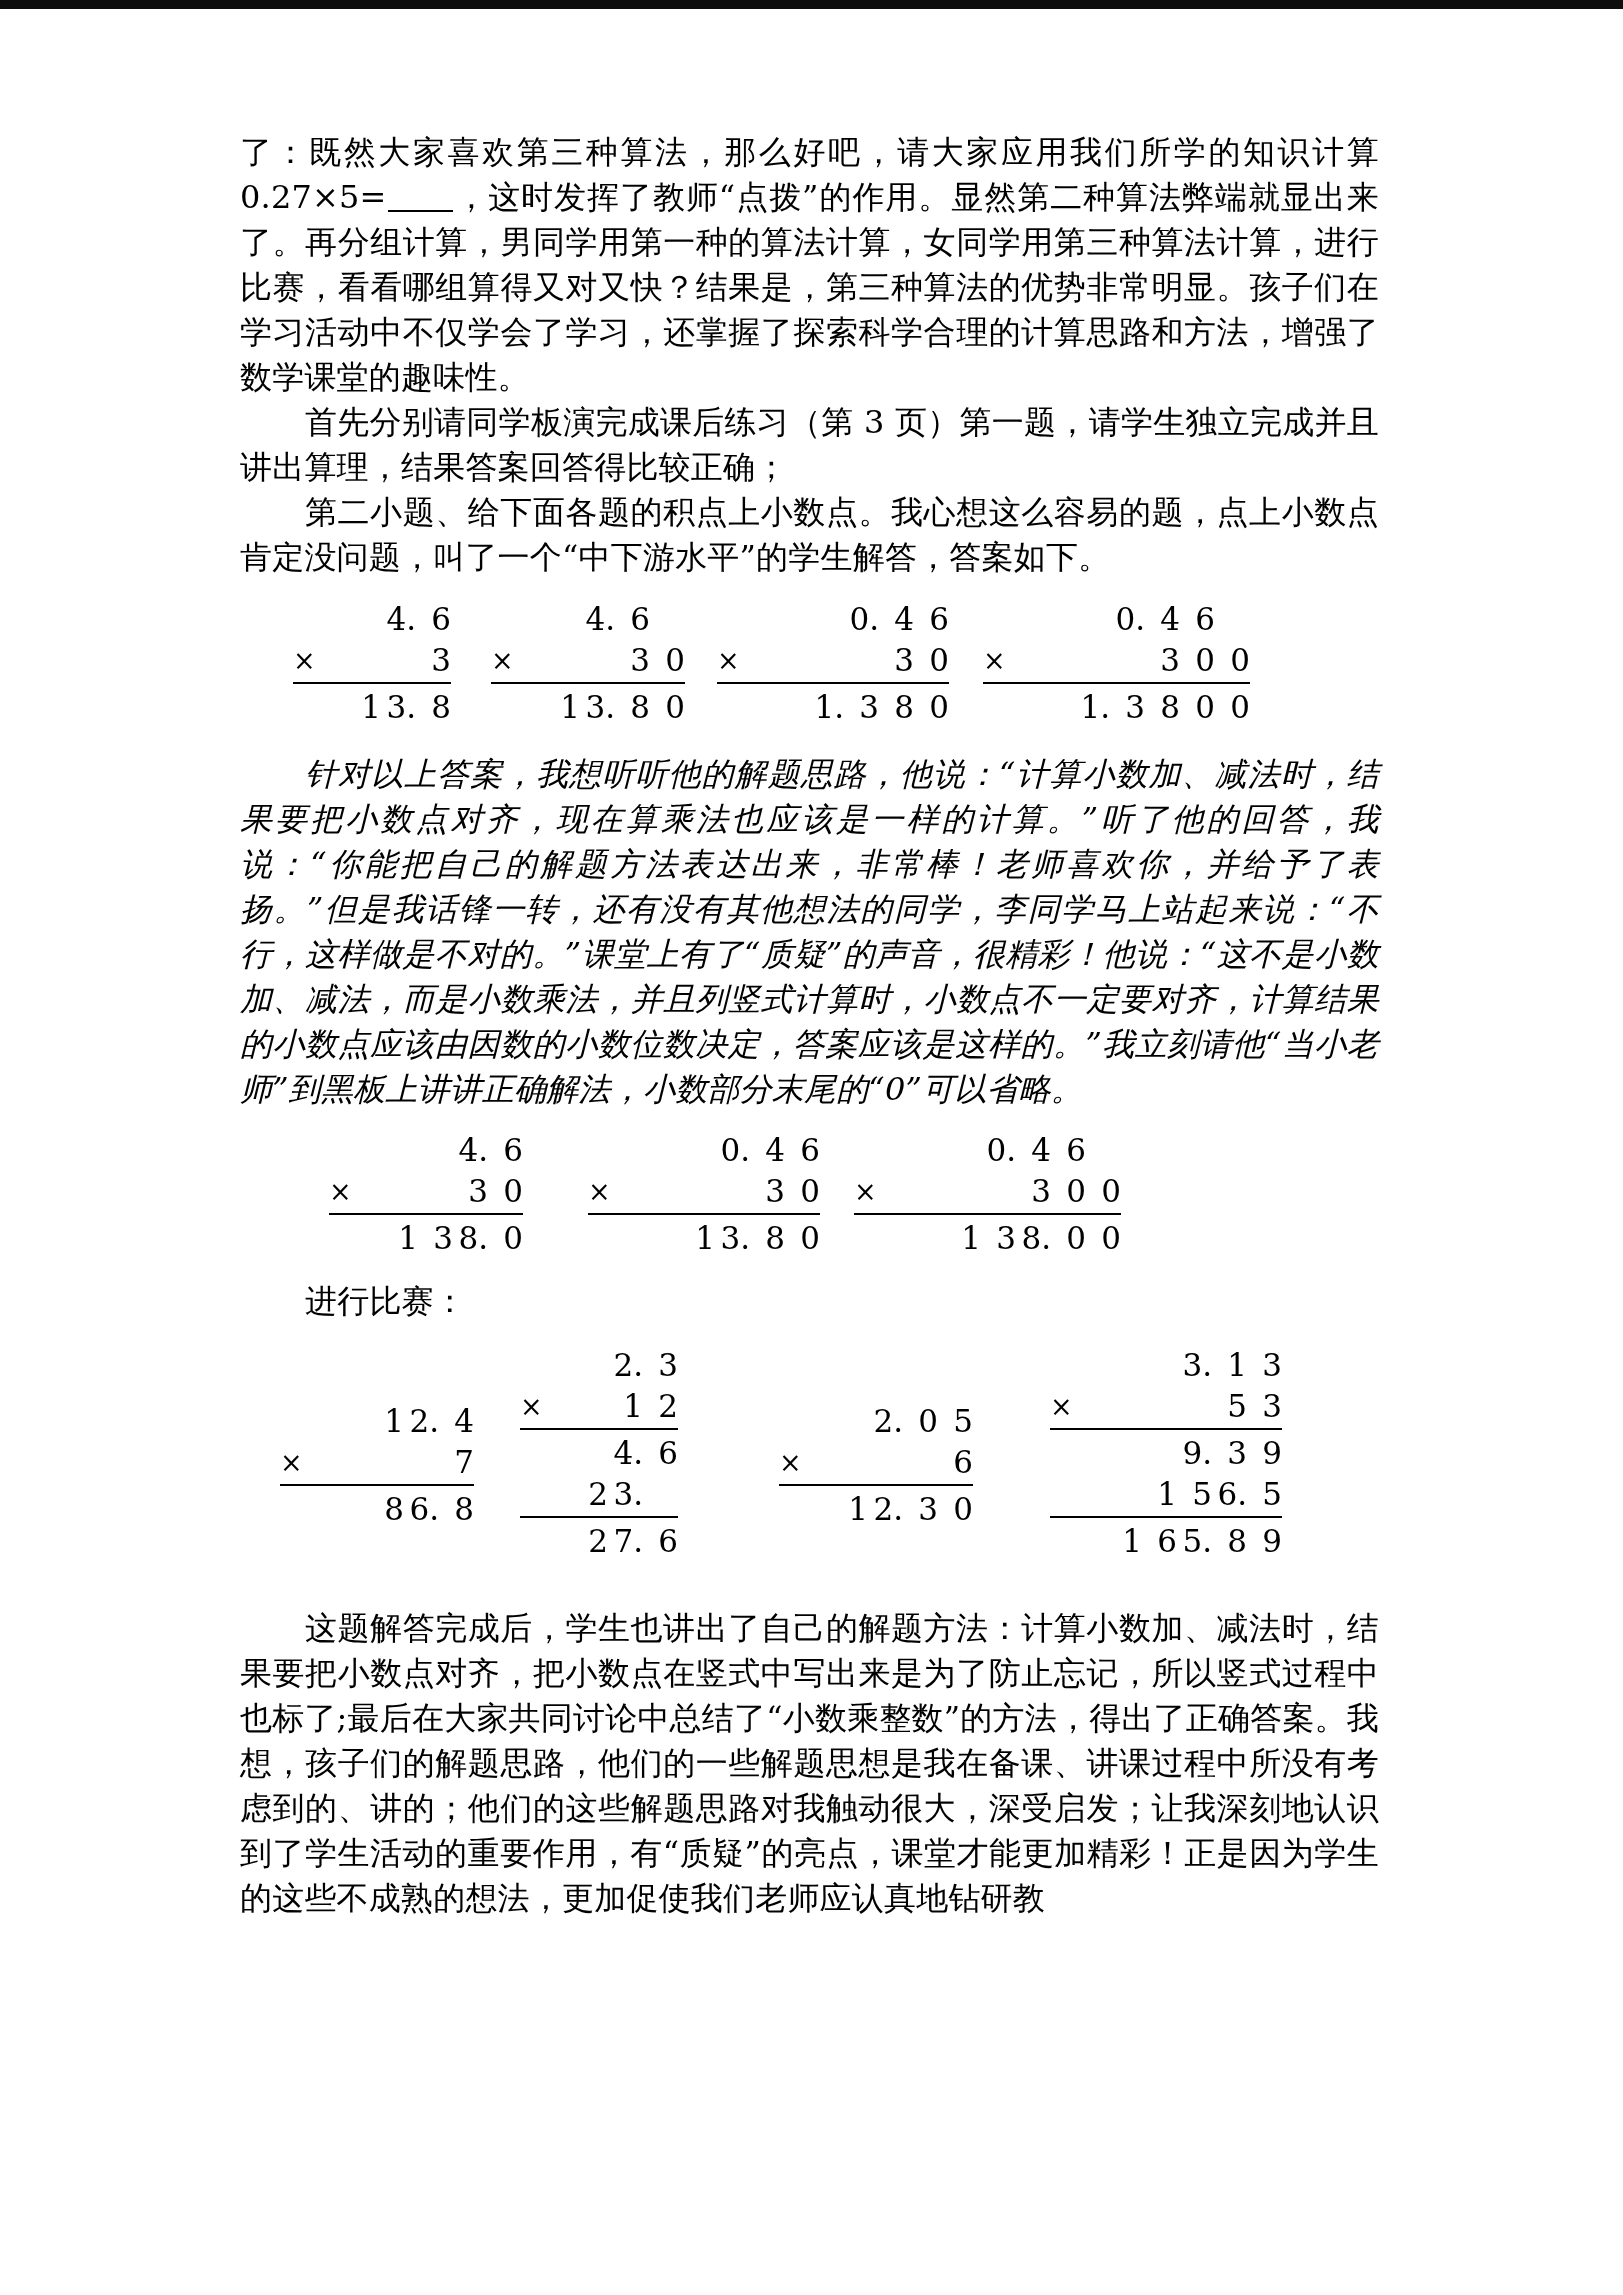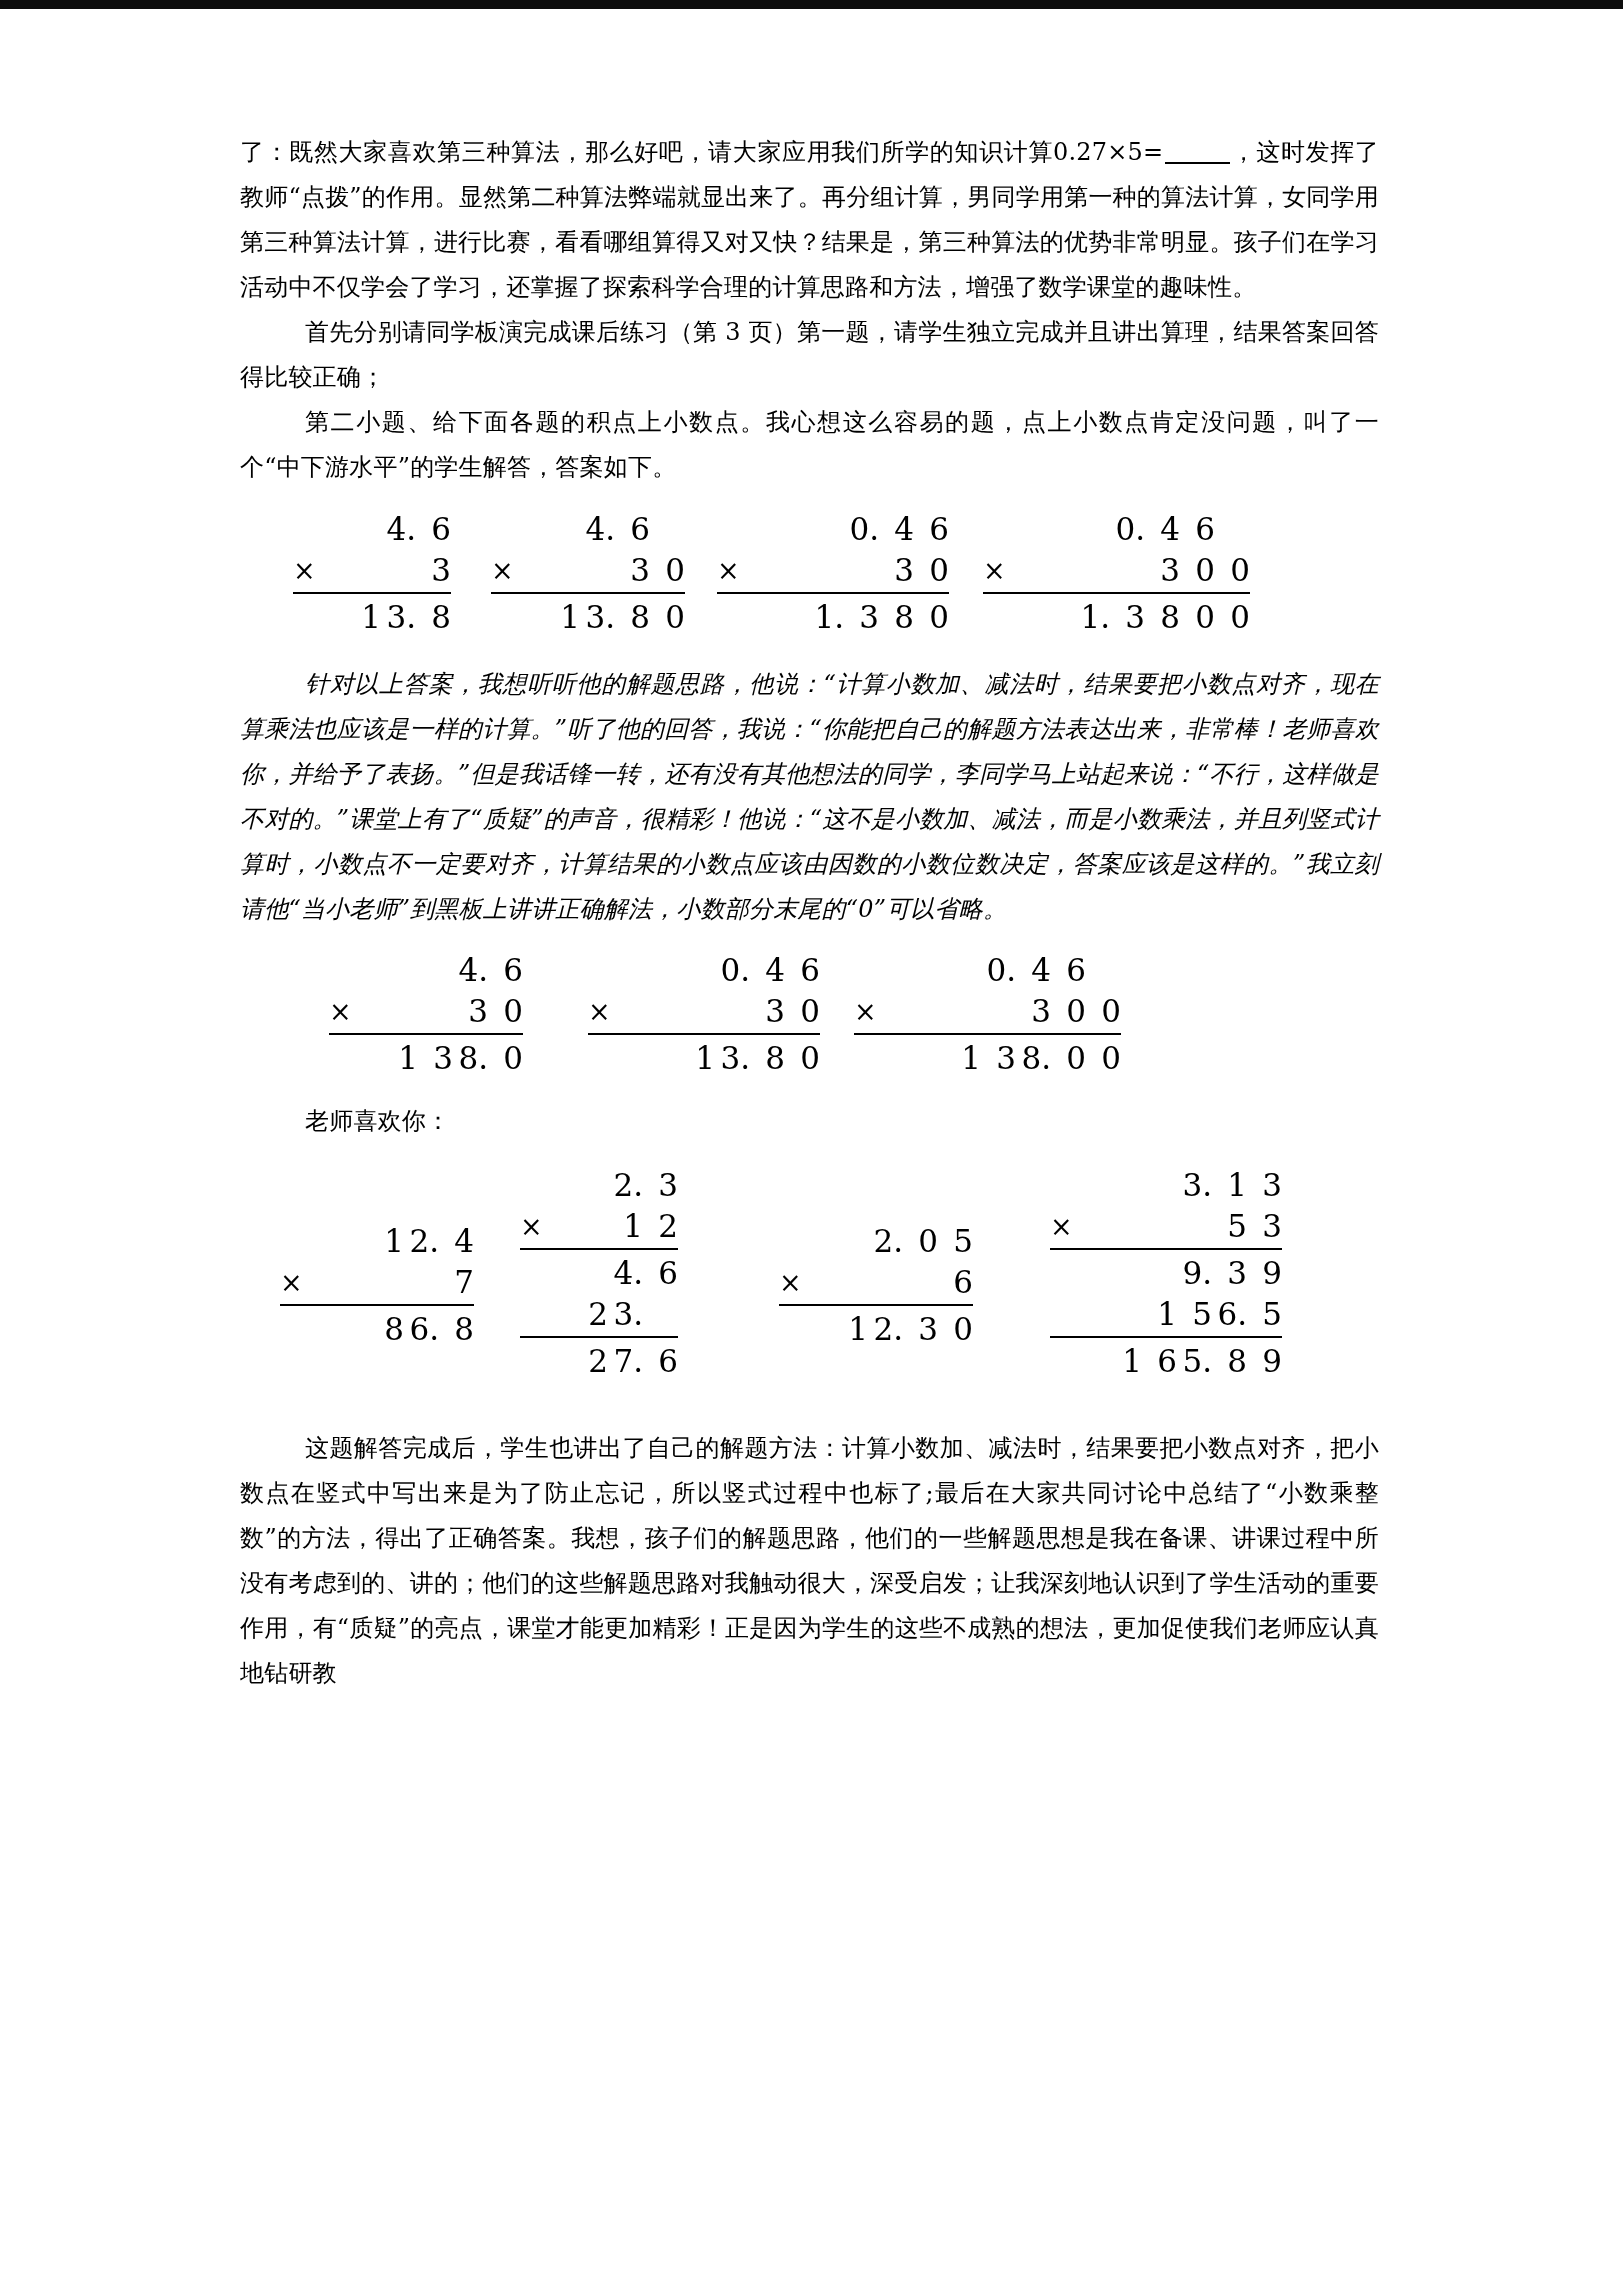--- a/index.html
+++ b/index.html
@@ -30,21 +30,21 @@
     background: #0d0d0d;
   }
   .doc-body {
     position: absolute;
     left: 240px;
     top: 130px;
     width: 1139px;
   }
   p.para {
     margin: 0;
-    font-size: 24px;
+    font-size: 32px;
     line-height: 45px;
     text-align: justify;
     text-justify: inter-character;
     letter-spacing: 0.2px;
     font-family: "DejaVu Serif", "Liberation Serif", serif;
   }
   p.para.indent {
     text-indent: 65px;
   }
   p.para.noindent {
@@ -279,21 +279,21 @@
           <span class="cell">1</span>
           <span class="cell">3</span>
           <span class="cell">8.</span>
           <span class="cell">0</span>
           <span class="cell">0</span>
         </div>
       </div>
 
     </div>
 
-    <p class="para indent" style="margin-top:1.4px;">老师喜欢你：</p>
+    <p class="para indent" style="margin-top:1.4px;">进行比赛：</p>
 
     <div class="math-block" style="height:267px; margin-top:8.2px;">
 
       <div class="vcalc" style="left:40px; top:68px; width:194px;">
         <div class="vrow">
           <span class="cell"></span>
           <span class="cell">1</span>
           <span class="cell">2.</span>
           <span class="cell">4</span>
         </div>

